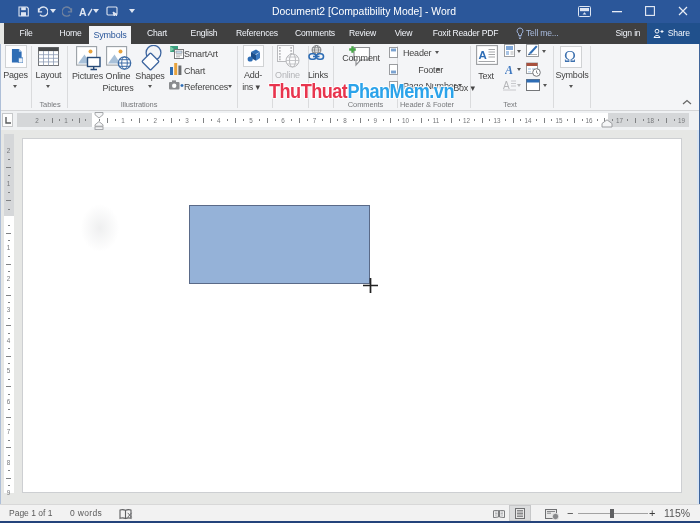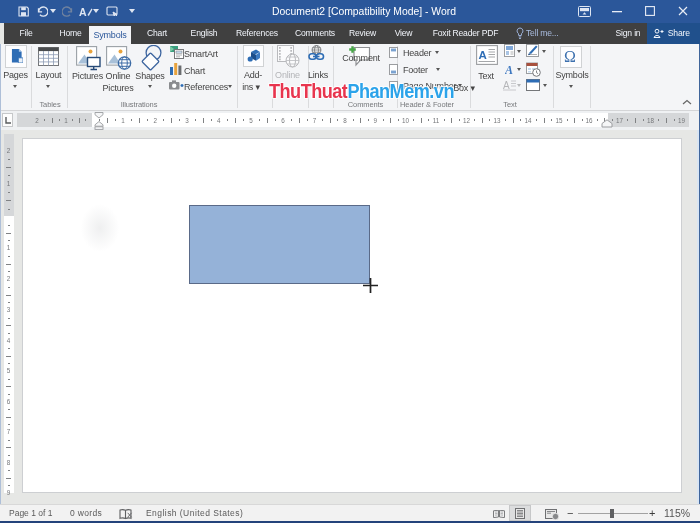--- a/index.html
+++ b/index.html
@@ -234,21 +234,21 @@
  <svg class="abs" style="left:389px;top:2.5px" width="10" height="11" viewBox="0 0 10 11">
         <rect x=".5" y=".5" width="8" height="10" fill="#fff" stroke="#9b9da0"></rect>
         <path d="M2 2.2h5M2 3.8h5" stroke="#2e6db5" stroke-width=".9"></path>
       </svg>
  <div class="blab" style="left:403px;top:3.5px;width:40px;text-align:left">Header</div>
  <i class="dar" style="left:435px;top:6.5px"></i>
  <svg class="abs" style="left:389px;top:19.5px" width="10" height="11" viewBox="0 0 10 11">
         <rect x=".5" y=".5" width="8" height="10" fill="#fff" stroke="#9b9da0"></rect>
         <path d="M2 7.2h5M2 8.8h5" stroke="#2e6db5" stroke-width=".9"></path>
       </svg>
- <div class="blab" style="left:403px;top:20.5px;width:40px;text-align:left">Footer</div>
+ <div class="blab" style="left:403px;top:20.5px;width:40px;text-align:right">Footer</div>
  <i class="dar" style="left:436px;top:23.5px"></i>
  <svg class="abs" style="left:389px;top:36.5px" width="10" height="11" viewBox="0 0 10 11">
         <rect x=".5" y=".5" width="8" height="10" fill="#fff" stroke="#9b9da0"></rect>
         <path d="M2 8.8h5" stroke="#2e6db5" stroke-width=".9"></path>
         <text x="2" y="7" font-size="6" fill="#555" font-family="Liberation Sans">#</text>
       </svg>
  <div class="blab" style="left:403px;top:37px;width:62px;text-align:left">Page Number</div>
  <i class="dar" style="left:458px;top:40px"></i>
  <div class="glab" style="left:387px;width:80px">Header &amp; Footer</div>
 
@@ -475,21 +475,20 @@
 <div id="ledge"></div>
 
 <div id="status">
  <span style="left:9px">Page 1 of 1</span>
  <span style="left:70px;letter-spacing:.35px">0 words</span>
  <svg class="abs" style="left:118px;top:3.5px" width="15" height="11" viewBox="0 0 12 10">
         <path d="M1 1 Q3.5 0 6 1.2 Q8.5 0 11 1 V8.5 Q8.5 7.5 6 8.7 Q3.5 7.5 1 8.5z" fill="none" stroke="#5f6062"></path>
         <path d="M6 1.2v7.5" stroke="#5f6062"></path>
         <path d="M8 3.5l3.5 4 m0-4 l-3.5 4" stroke="#5f6062" stroke-width=".8"></path>
       </svg>
- <span style="left:146px;letter-spacing:.45px">English (United States)</span>
  <svg class="abs" style="left:493px;top:5px" width="12" height="8" viewBox="0 0 12 8">
         <path d="M.5 .8 L5.5 .2 V7 L.5 7.6z" fill="none" stroke="#7b7c7e" stroke-width="1"></path>
         <path d="M11.5 .8 L6.5 .2 V7 L11.5 7.6z" fill="none" stroke="#7b7c7e" stroke-width="1"></path>
         <path d="M2 2.2l2.5-.3M2 3.7l2.5-.3M2 5.2l2.5-.3M7.5 1.9l2.5.3M7.5 3.4l2.5.3M7.5 4.9l2.5.3" stroke="#9a9b9d" stroke-width=".7"></path>
       </svg>
  <div style="position:absolute;left:509px;top:0px;width:22px;height:16px;background:#dcddde;border:1px solid #c6c7c8"></div>
  <svg class="abs" style="left:515px;top:3px" width="10" height="11" viewBox="0 0 10 11">
         <rect x=".5" y=".5" width="9" height="10" fill="#e8e8e8" stroke="#6f7072" stroke-width="1"></rect>
         <path d="M2 2.5h6M2 4h6M2 5.5h6M2 7h6M2 8.5h6" stroke="#6f7072" stroke-width=".8"></path>
       </svg>

